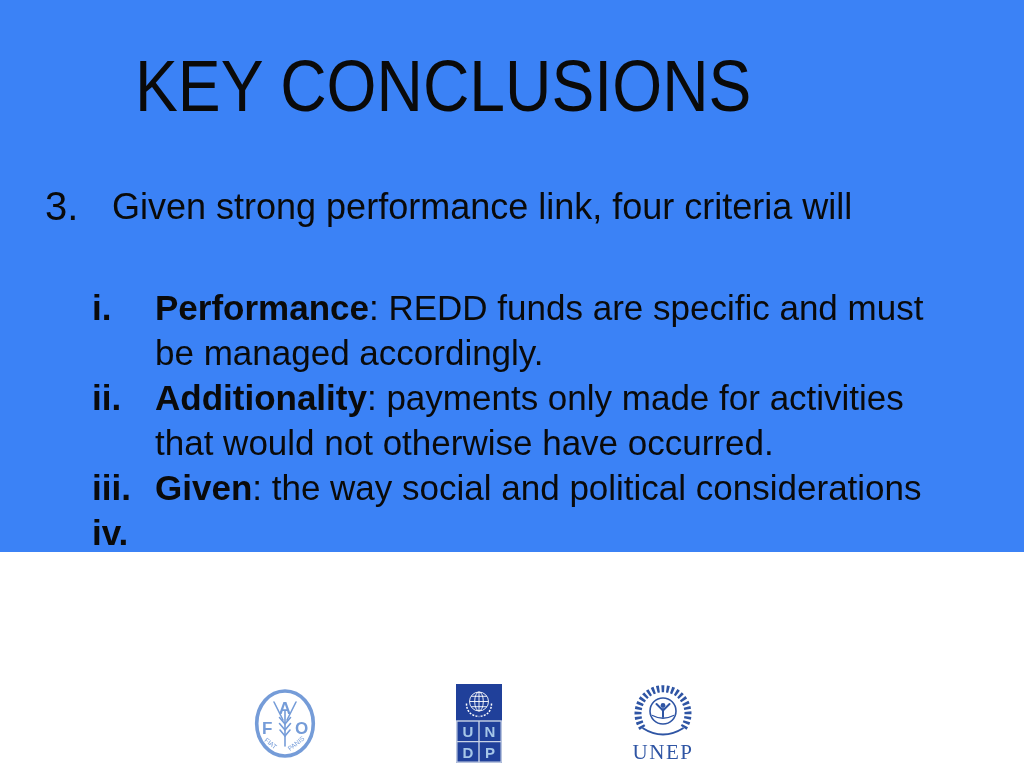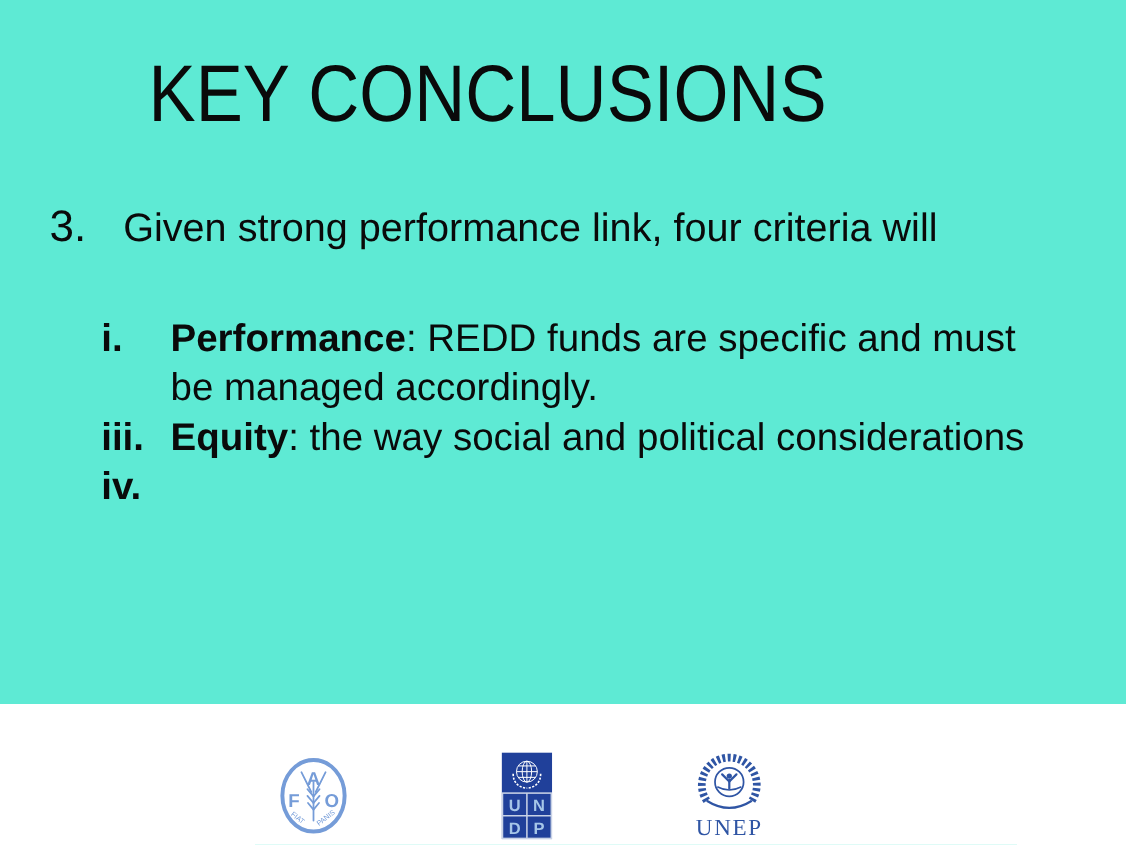--- a/index.html
+++ b/index.html
@@ -1,21 +1,21 @@
 <!DOCTYPE html>
 <html><head>
 <meta charset="utf-8">
 <style>
   html,body { margin:0; padding:0; }
   body {
     width:1024px; height:768px; overflow:hidden;
     background:#ffffff; color:#0a0a0a;
     font-family:"Liberation Sans", sans-serif;
   }
-  .slide { position:relative; width:1024px; height:640px; background:#5eead4; }
+  .slide { position:relative; width:1024px; height:552px; background:#3b82f6; }
 
   .title {
     position:absolute; left:135px; top:49px;
     font-size:73px; line-height:74px; white-space:nowrap;
     transform:scaleX(0.88); transform-origin:0 0;
     font-weight:400; color:#0a0a0a;
   }
 
   .main-item { position:absolute; left:45px; top:181px; display:flex; }
   .main-number { flex:none; width:67px; font-size:40px; line-height:51px; }
@@ -50,23 +50,30 @@
 
   <div class="sub-items">
       <div class="sub-item">
         <div class="numeral">i.</div>
         <div class="sub-text">
           <div class="sline"><b>Performance</b><span>: REDD funds are specific and must</span></div>
           <div class="sline">be managed accordingly.</div>
         </div>
       </div>
       <div class="sub-item">
+        <div class="numeral">ii.</div>
+        <div class="sub-text">
+          <div class="sline"><b>Additionality</b><span>: payments only made for activities</span></div>
+          <div class="sline">that would not otherwise have occurred.</div>
+        </div>
+      </div>
+      <div class="sub-item">
         <div class="numeral">iii.</div>
         <div class="sub-text">
-          <div class="sline"><b>Equity</b><span>: the way social and political considerations</span></div>
+          <div class="sline"><b>Given</b><span>: the way social and political considerations</span></div>
         </div>
       </div>
       <div class="sub-item">
         <div class="numeral">iv.</div>
         <div class="sub-text">
         </div>
       </div>
     </div>
 
   <svg class="logo logo-fao" width="64" height="73" viewBox="0 0 64 73">

